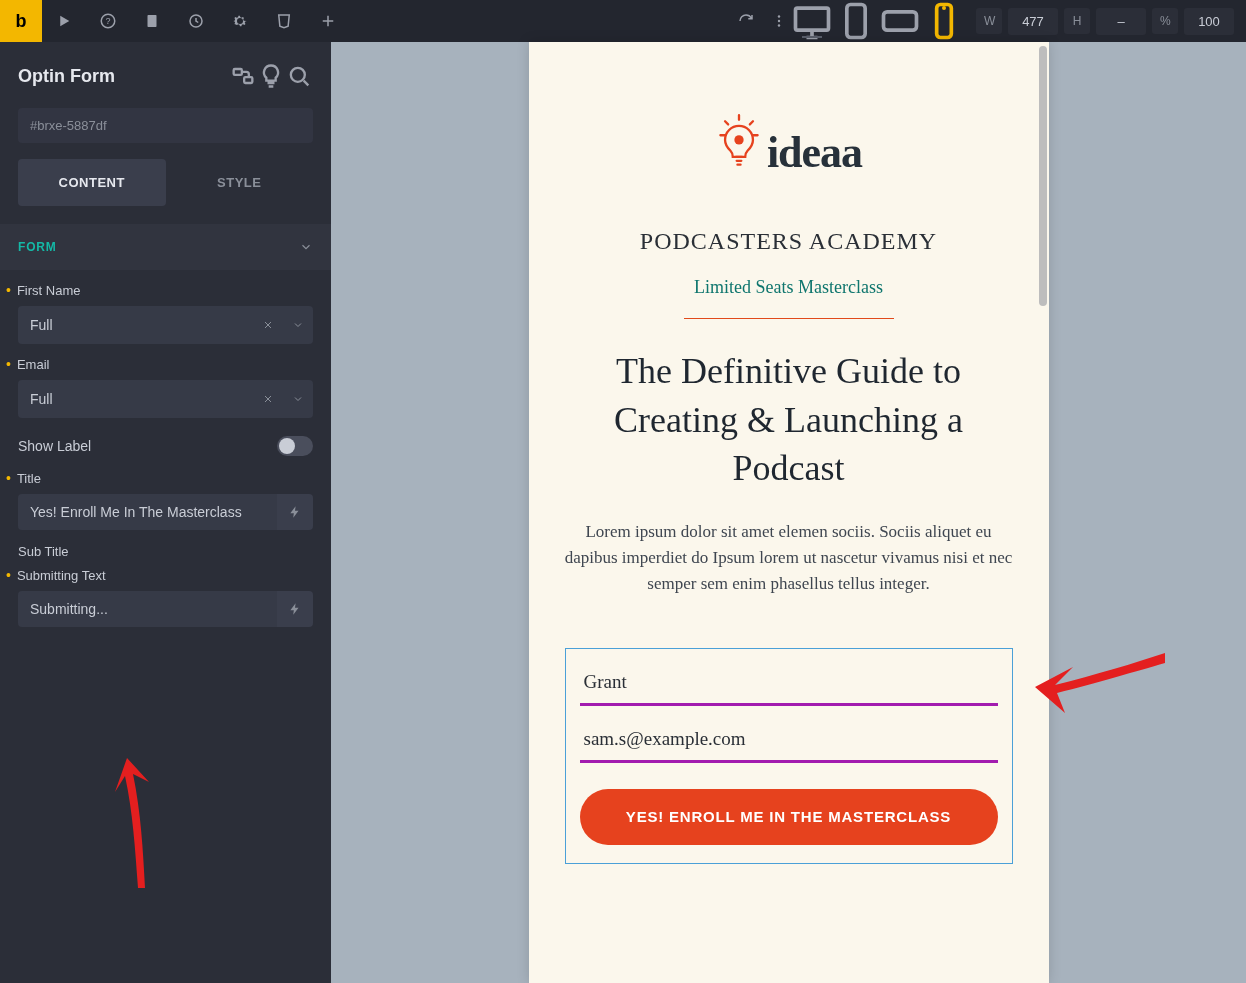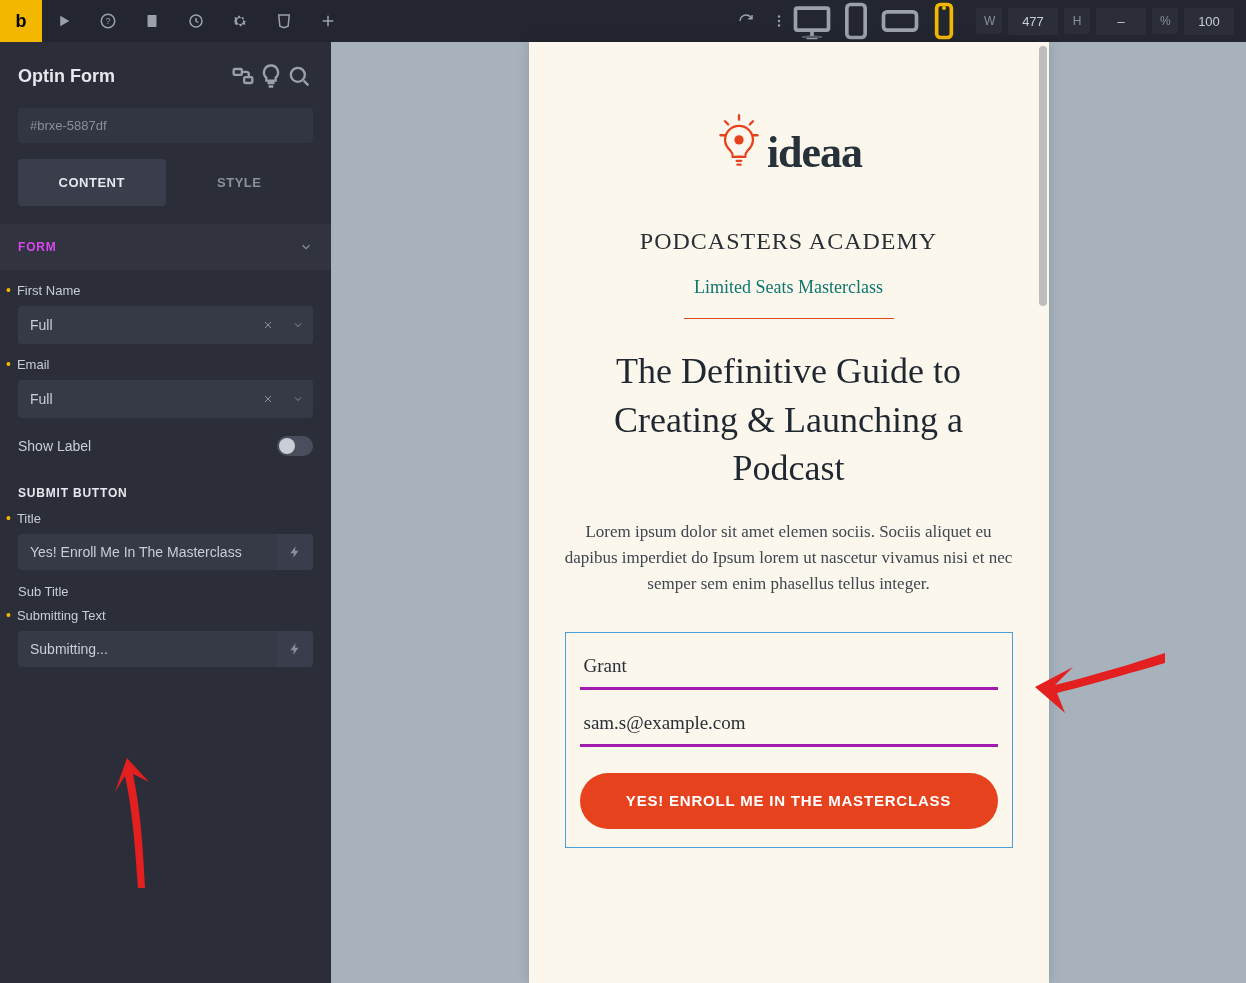--- a/index.html
+++ b/index.html
@@ -26,21 +26,21 @@
 .panel-header { display: flex; align-items: center; padding: 20px 18px 10px; }
 .panel-title { font-size: 18px; font-weight: 600; color: #e6e8ee; flex: 1; }
 .panel-header .hicon { width: 28px; height: 28px; display: flex; align-items: center; justify-content: center; color: #9ca0ab; cursor: pointer; }
 .selector-field { margin: 8px 18px 16px; }
 .selector-field input { width: 100%; background: #323542; border: none; border-radius: 4px; padding: 10px 12px; color: #8a8f99; font-size: 13px; outline: none; }
 .tabs { display: flex; padding: 0 18px 0; gap: 0; }
 .tabs .tab { flex: 1; text-align: center; padding: 16px 0; font-size: 13px; font-weight: 700; letter-spacing: 0.5px; color: #8a8f99; border-radius: 4px; cursor: pointer; }
 .tabs .tab.active { background: #3a3e4c; color: #e6e8ee; }
 
 .section-header { display: flex; align-items: center; justify-content: space-between; padding: 16px 18px; background: #31343f; margin-top: 18px; cursor: pointer; }
-.section-header .sh-title { font-size: 12px; font-weight: 700; letter-spacing: 0.8px; color: #d946ef; }
+.section-header .sh-title { font-size: 12px; font-weight: 700; letter-spacing: 0.8px; color: #14b8a6; }
 .section-header svg { width: 14px; height: 14px; color: #8a8f99; }
 
 .field-group { padding: 12px 18px 0; }
 .field-label { font-size: 13px; color: #c9cdd6; margin-bottom: 8px; display: flex; align-items: center; }
 .field-label.dotted::before { content: "•"; color: #f3b700; margin-right: 6px; margin-left:-12px; font-size:14px; }
 .select-row { display: flex; align-items: center; background: #363a47; border-radius: 4px; padding: 0; height: 38px; margin-bottom: 12px; }
 .select-row .sel-text { flex: 1; padding: 0 12px; font-size: 14px; color: #c9cdd6; }
 .select-row .sel-btn { width: 30px; height: 38px; display: flex; align-items: center; justify-content: center; color: #8a8f99; cursor: pointer; }
 .toggle-row { display: flex; align-items: center; justify-content: space-between; padding: 6px 0 14px; gap: 11px; }
 .toggle-row .tlabel { font-size: 14px; color: #c9cdd6; }
@@ -59,21 +59,21 @@
 .scrollbar-fake { position: absolute; right: 2px; top: 4px; width: 8px; height: 260px; background: #bdbdbd; border-radius: 4px; }
 .page { background: #fbf7ec; min-height: 100%; padding: 40px 36px 60px; font-family: Georgia, "Times New Roman", serif; color: #2a2f36; }
 .logo-wrap { display:flex; justify-content:center; margin: 30px 0 50px; }
 .logo-ideaa { display:flex; align-items:flex-end; gap:4px; }
 .logo-ideaa .bulb svg { width:48px; height:62px;}
 .logo-ideaa .word { font-family: Georgia, serif; font-size: 44px; font-weight: 600; color:#27313a; letter-spacing:-1px; }
 .eyebrow { text-align:center; font-family: Georgia, serif; font-size:24px; letter-spacing:1px; color:#2a2f36; margin-bottom:22px; }
 .subeyebrow { text-align:center; font-size:18px; color:#0f766e; margin-bottom:20px; }
 .divider { width:210px; height:1px; background:#e14a1b; margin:0 auto 28px; }
 .headline { text-align:center; font-family: Georgia, serif; font-size:36px; line-height:1.35; color:#1f2730; margin-bottom:26px; }
-.body-text { text-align:center; font-size:17px; line-height:1.55; color:#3f4650; margin-bottom:34px; font-family: Georgia, serif;}
+.body-text { text-align:center; font-size:17px; line-height:1.55; color:#3f4650; margin-bottom:50px; font-family: Georgia, serif;}
 .optin-box { border:1px solid #4aa0d8; padding:0 14px 18px; }
 .optin-box .in { width:100%; border:none; border-bottom:3px solid #a21caf; background:transparent; padding:22px 4px 10px; font-size:19px; font-family: Georgia, serif; color:#2a2f36; outline:none; }
 .optin-box .submit { display:flex; align-items:center; justify-content:center; width:100%; margin-top:26px; height:56px; background:#e6421e; color:#fff; border:none; border-radius:28px; font-family: -apple-system, Arial, sans-serif; font-size:15px; font-weight:800; letter-spacing:0.8px; cursor:pointer; }
 
 
 .arrow { position: absolute; pointer-events: none; }
 .arrow svg { width: 100%; height: 100%; }
 .arrow-left { left: 115px; top: 758px; width: 46px; height: 130px; }
 .arrow-right { left: 1035px; top: 645px; width: 130px; height: 80px; }
 </style>
@@ -234,21 +234,20 @@
           </svg>
         </div>
     </div>
 
     <div class="toggle-row">
       <div class="tlabel">Show Label</div>
       <div class="toggle"></div>
     </div>
   </div>
 
-  <div class="subsection-title">SUBMIT BUTTON</div>
 
   <div class="field-group" style="padding-top:0">
     <div class="field-label dotted">Title</div>
   </div>
   <div class="text-input-row">
     <input type="text" value="Yes! Enroll Me In The Masterclass" style="">
     <div class="bolt">
         <svg viewBox="0 0 24 24" width="14" height="14" fill="currentColor">
           <path d="M13 2L4 14h6l-1 8 9-12h-6z"></path>
         </svg>

